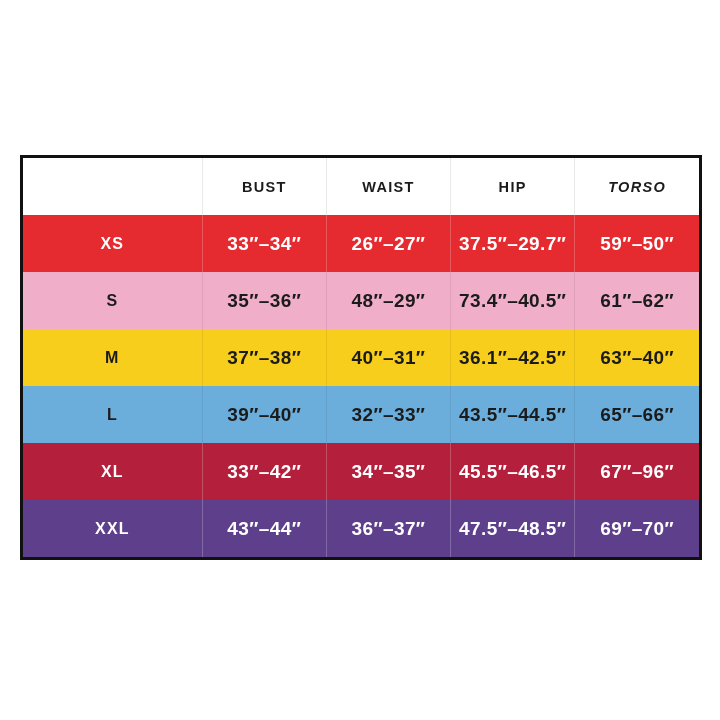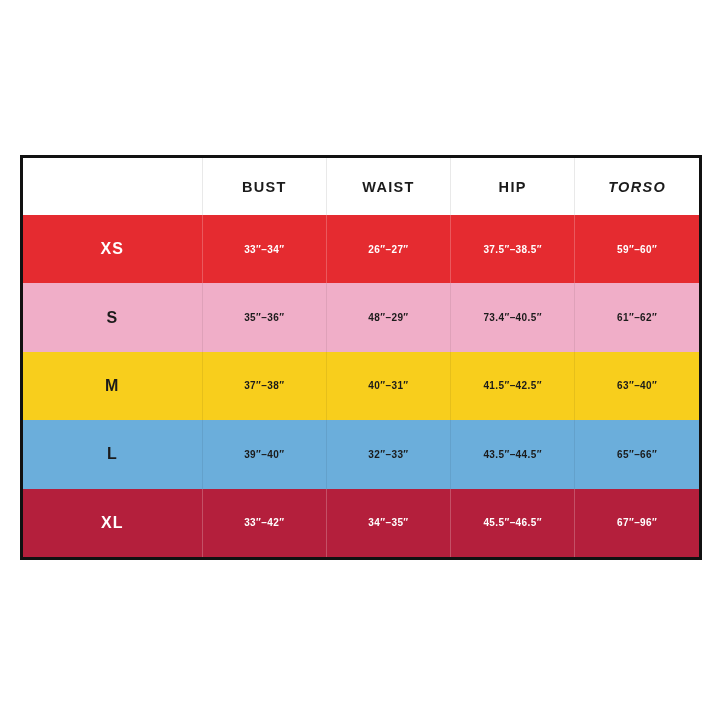--- a/index.html
+++ b/index.html
@@ -68,21 +68,21 @@
     border-right: 1px solid #e9e9e9;
   }
   tr.header-row th:last-child { border-right: none; font-style: italic; }
   tr.header-row th.size-head { border-right: 1px solid #e9e9e9; }
 
   
   tr.data-row {
     height: 57px;
   }
   tr.data-row td {
-    font-size: 10px;
+    font-size: 19px;
     letter-spacing: 0.4px;
     border-right: 1px solid rgba(255,255,255,0.22);
   }
   tr.data-row td:last-child { border-right: none; }
 
   tr.data-row td.size-cell {
     font-size: 16px;
     letter-spacing: 1.1px;
   }
 
@@ -114,54 +114,61 @@
           <th>HIP</th>
           <th>TORSO</th>
         </tr>
       </thead>
       <tbody>
 
         <tr class="data-row" style="background: rgb(229, 43, 48); color: rgb(255, 255, 255);">
           <td class="size-cell">XS</td>
           <td>33″–34″</td>
           <td>26″–27″</td>
-          <td>37.5″–38.5″</td>
-          <td>59″–60″</td>
+          <td>37.5″–29.7″</td>
+          <td>59″–50″</td>
         </tr>
 
         <tr class="data-row dark-text" style="background: rgb(240, 174, 200); color: rgb(27, 27, 27);">
           <td class="size-cell">S</td>
           <td>35″–36″</td>
           <td>48″–29″</td>
           <td>73.4″–40.5″</td>
           <td>61″–62″</td>
         </tr>
 
         <tr class="data-row dark-text" style="background: rgb(248, 206, 28); color: rgb(27, 27, 27);">
           <td class="size-cell">M</td>
           <td>37″–38″</td>
           <td>40″–31″</td>
-          <td>41.5″–42.5″</td>
+          <td>36.1″–42.5″</td>
           <td>63″–40″</td>
         </tr>
 
         <tr class="data-row dark-text" style="background: rgb(107, 174, 219); color: rgb(27, 27, 27);">
           <td class="size-cell">L</td>
           <td>39″–40″</td>
           <td>32″–33″</td>
           <td>43.5″–44.5″</td>
           <td>65″–66″</td>
         </tr>
 
         <tr class="data-row" style="background: rgb(180, 31, 60); color: rgb(255, 255, 255);">
           <td class="size-cell">XL</td>
           <td>33″–42″</td>
           <td>34″–35″</td>
           <td>45.5″–46.5″</td>
           <td>67″–96″</td>
         </tr>
 
+        <tr class="data-row" style="background: rgb(94, 63, 140); color: rgb(255, 255, 255);">
+          <td class="size-cell">XXL</td>
+          <td>43″–44″</td>
+          <td>36″–37″</td>
+          <td>47.5″–48.5″</td>
+          <td>69″–70″</td>
+        </tr>
 
       </tbody>
     </table>
   </div>
 
 </div>
 
 </body></html>

